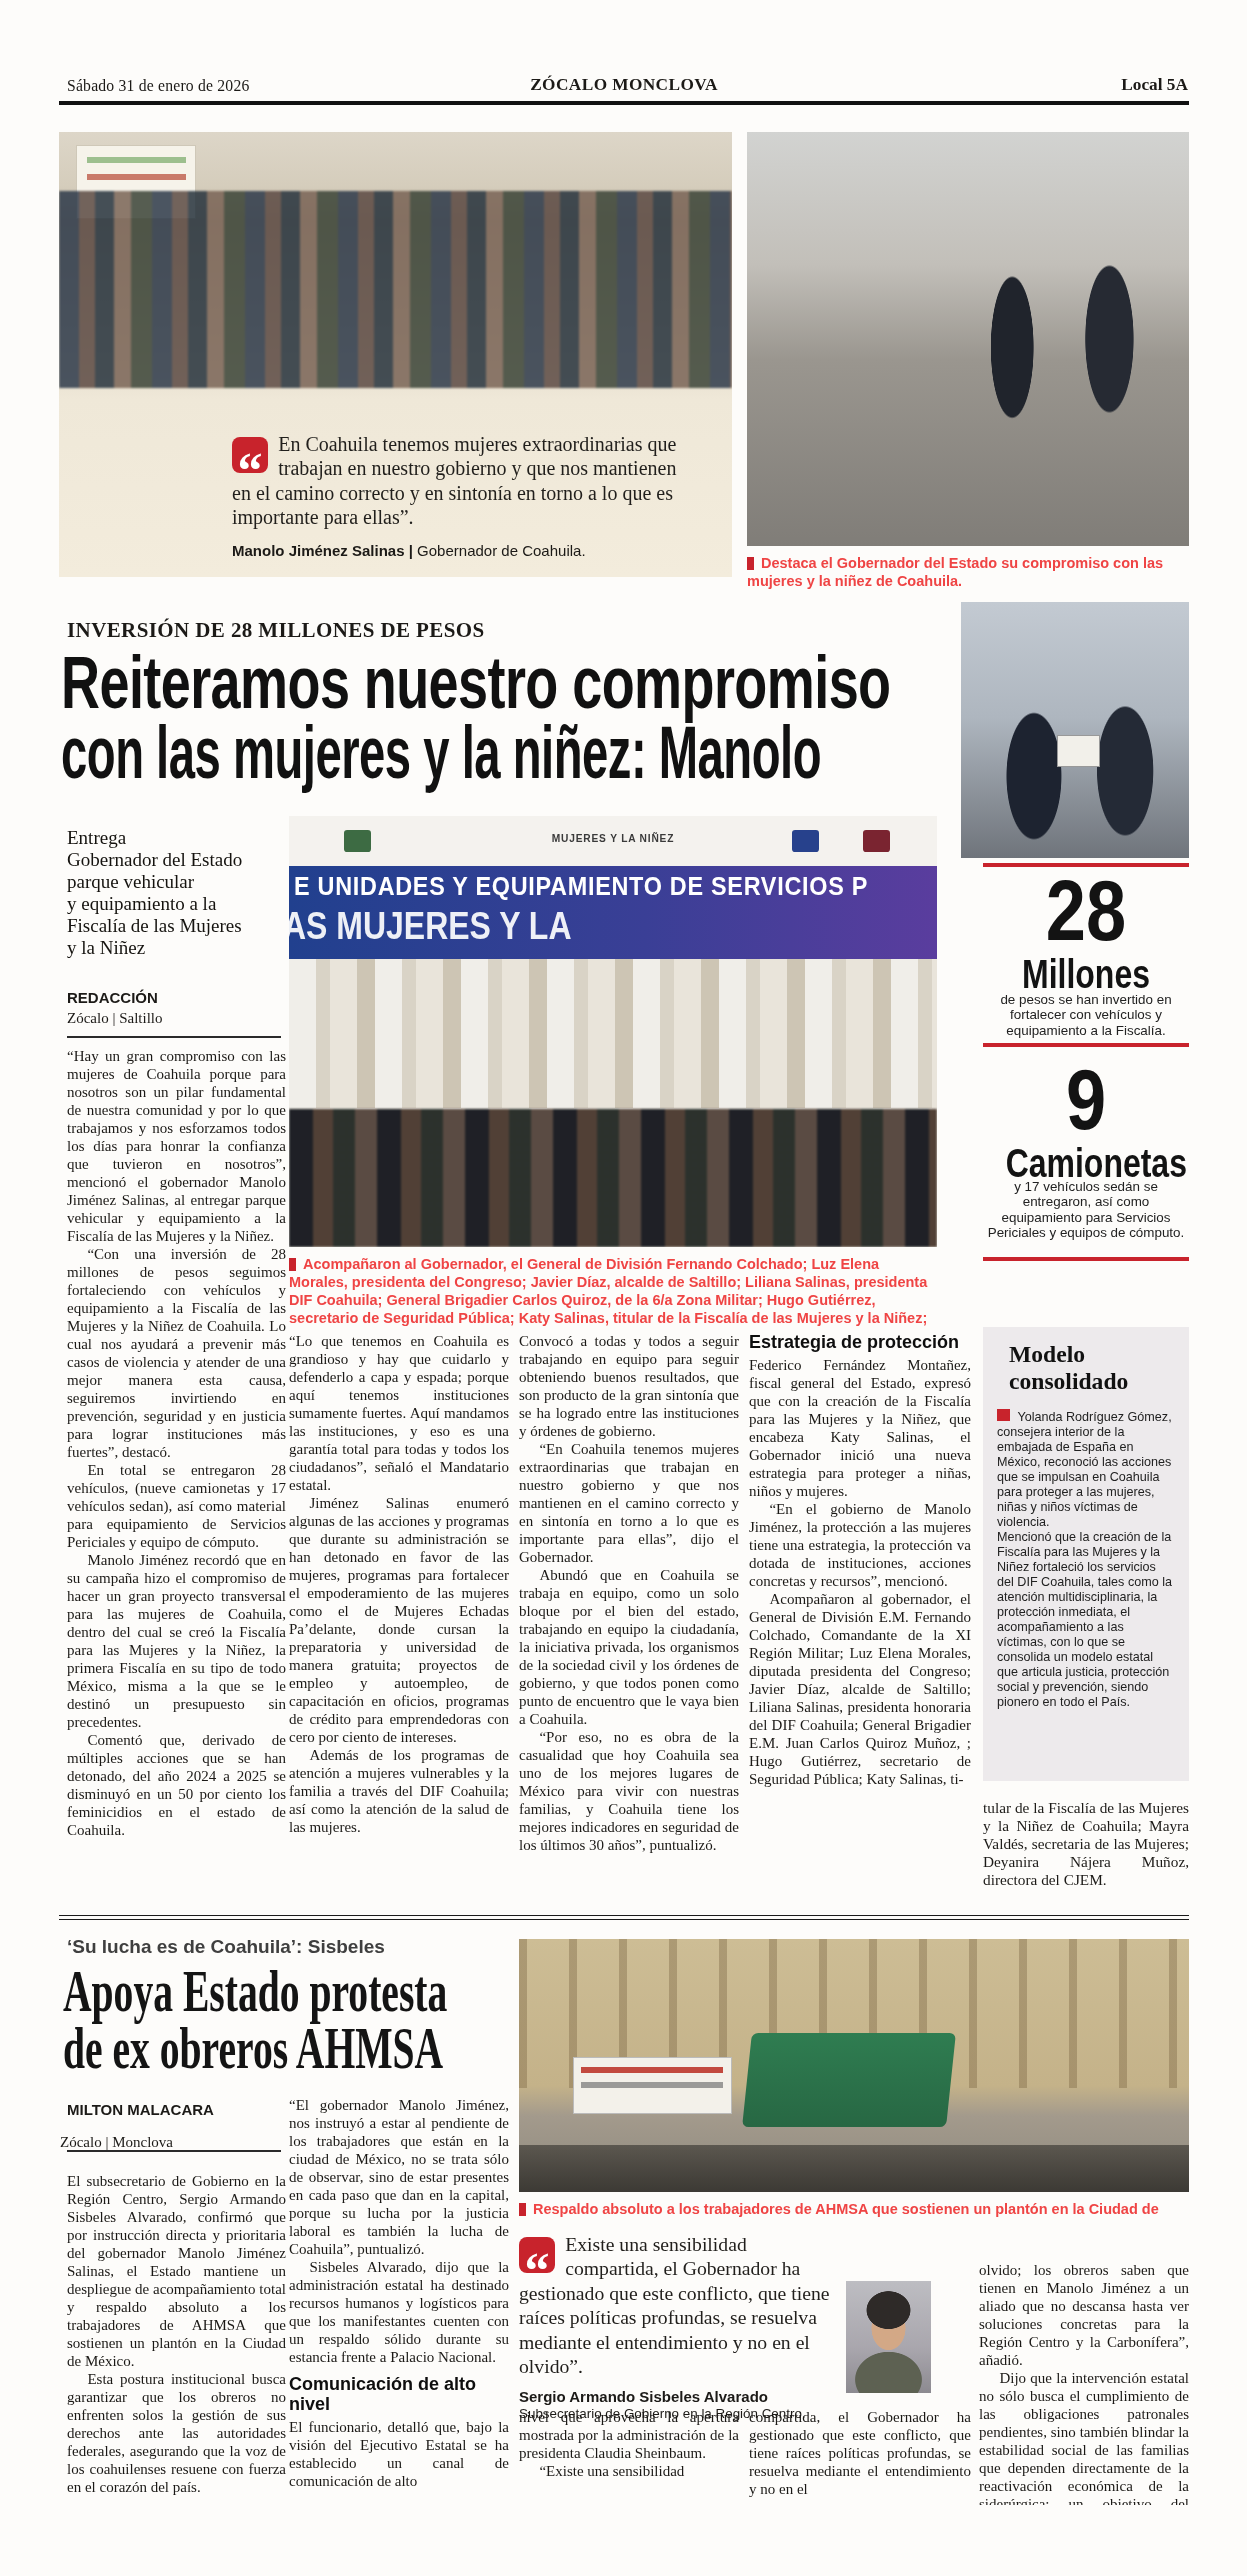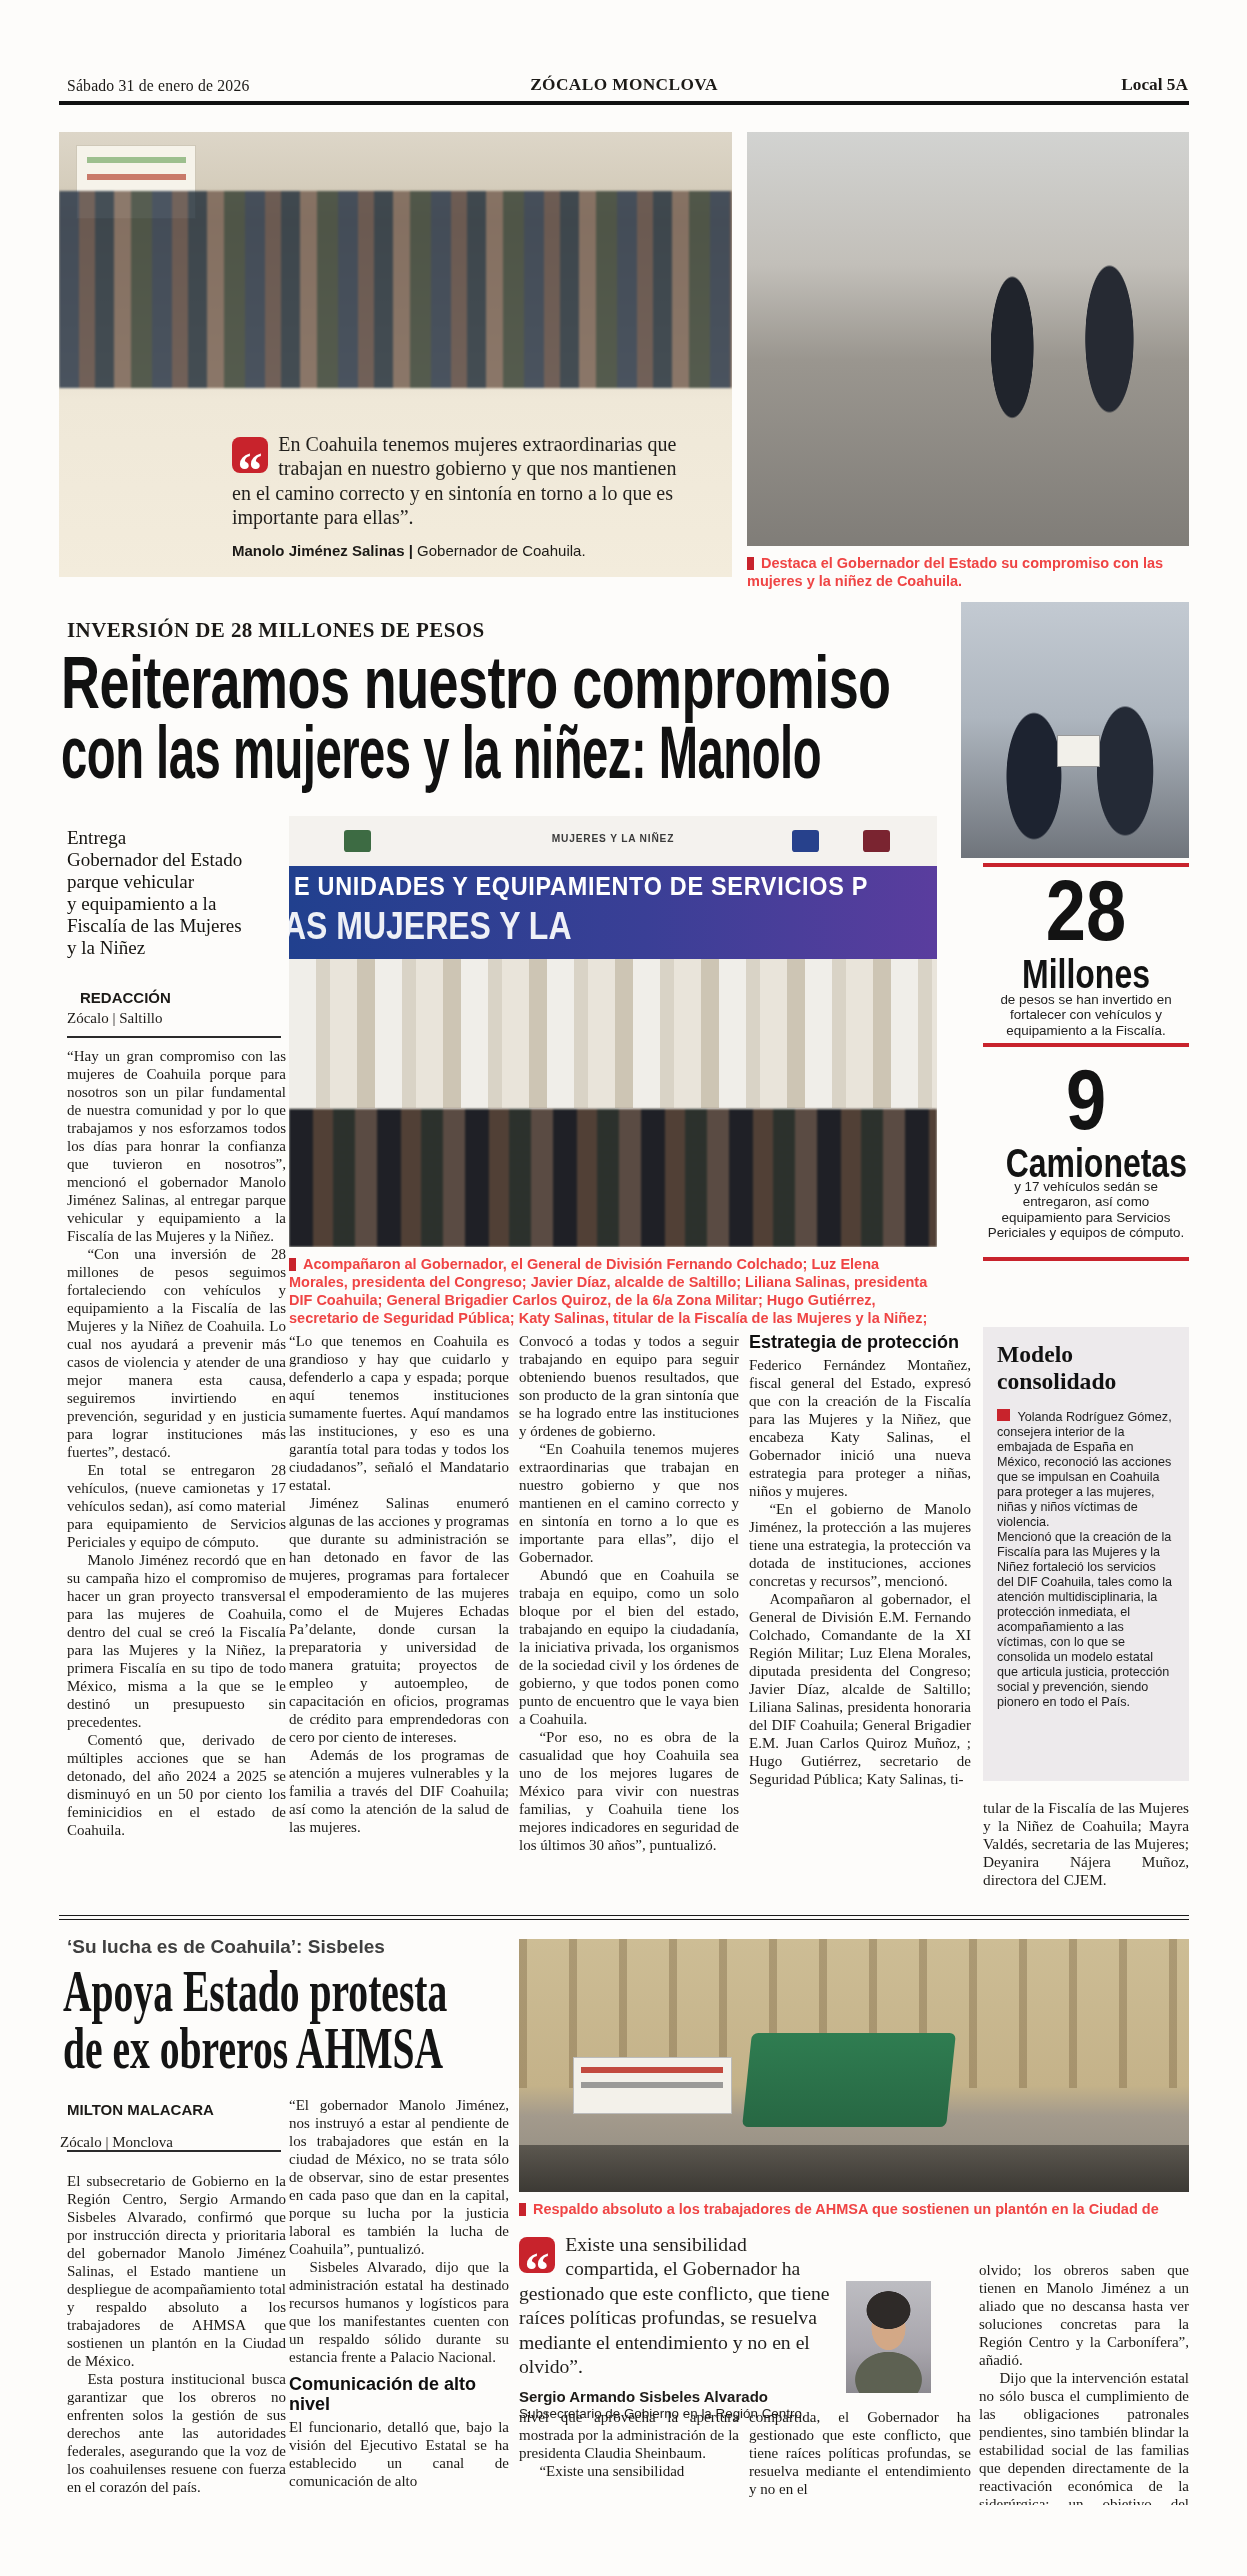--- a/index.html
+++ b/index.html
@@ -84,21 +84,21 @@
   .tq-attr{clear:left;margin-top:12.6px;font:700 15px/17.3px "Liberation Sans",sans-serif;}
   .tq-attr .role{font-weight:400;}
 
   
   .kicker{left:67px;top:618px;font:700 21px/25px "Liberation Serif",serif;letter-spacing:0.4px;}
   .hl{left:61px;font-family:"Liberation Sans",sans-serif;font-weight:700;color:#111;white-space:nowrap;transform-origin:0 0;}
   .hl1{top:648px;font-size:75px;line-height:69px;transform:scaleX(.72);letter-spacing:-0.8px;}
   .hl2{top:718px;font-size:75px;line-height:69px;transform:scaleX(.63);letter-spacing:-0.8px;}
   .deck{left:67px;top:827px;width:215px;font:400 19px/22px "Liberation Serif",serif;color:#15130f;}
   .deck p{margin:0;}
-  .byline-name{left:80px;top:989px;font:700 15px/17.3px "Liberation Sans",sans-serif;}
+  .byline-name{left:67px;top:989px;font:700 15px/17.3px "Liberation Sans",sans-serif;}
   .byline-place{left:67px;top:1010px;font:400 15px/17.3px "Liberation Serif",serif;}
   .byline-rule{left:67px;top:1036px;width:214px;height:1.6px;background:#2a2a2a;}
 
   .body-col{font:400 15px/18px "Liberation Serif",serif;text-align:justify;overflow:hidden;color:#1b1916;}
   .body-col p{margin:0;}
   .body-col p+p{text-indent:20.4px;}
   .col1{left:67px;top:1047px;width:219px;height:863px;}
   .col2{left:289px;top:1332px;width:220px;height:585px;}
   .col3{left:519px;top:1332px;width:220px;height:585px;}
   .col4{left:749px;top:1332px;width:222px;height:585px;}
@@ -107,21 +107,21 @@
   .caption2{left:747px;top:554px;width:442px;}
   .caption5{left:519px;top:2200px;width:670px;height:19.7px;overflow:hidden;}
 
   
   .sb-rule{left:983px;width:206px;height:3.9px;background:var(--red);}
   .stat-num{left:983px;width:206px;text-align:center;font:700 85px/85px "Liberation Sans",sans-serif;color:#131313;transform:scaleX(.85);}
   .stat-label{left:983px;width:206px;text-align:center;font:700 41px/42px "Liberation Sans",sans-serif;color:#131313;transform:scaleX(.78);}
   .stat-desc{left:983px;width:206px;text-align:center;font:400 13.4px/15.3px "Liberation Sans",sans-serif;color:#222;}
 
   .modelo-box{left:983px;top:1327px;width:206px;height:454px;background:#edeaec;box-sizing:border-box;padding:14px 14px;}
-  .modelo-title{font:700 23.6px/27px "Liberation Serif",serif;color:#111;margin:0 0 14px;}
+  .modelo-title{font:700 23.6px/27px "Liberation Serif",serif;color:#111;margin:0 12px 14px;}
   .modelo-body{font:400 12.6px/15px "Liberation Sans",sans-serif;color:#222;}
   .modelo-body p{margin:0;}
   .modelo-body p:first-child::before{content:"";display:inline-block;width:13.4px;height:11.8px;background:var(--red);margin-right:7px;}
   .sb-cont{left:983px;top:1799px;width:206px;font:400 15.3px/18px "Liberation Serif",serif;text-align:justify;}
 
   
   .divider{left:59px;top:1915px;width:1130px;height:4.7px;border-top:1.6px solid #1a1a1a;border-bottom:1.6px solid #1a1a1a;box-sizing:border-box;}
 
   
   .b-kicker{left:67px;top:1936px;font:700 19px/22px "Liberation Sans",sans-serif;color:#3f3f3f;}

